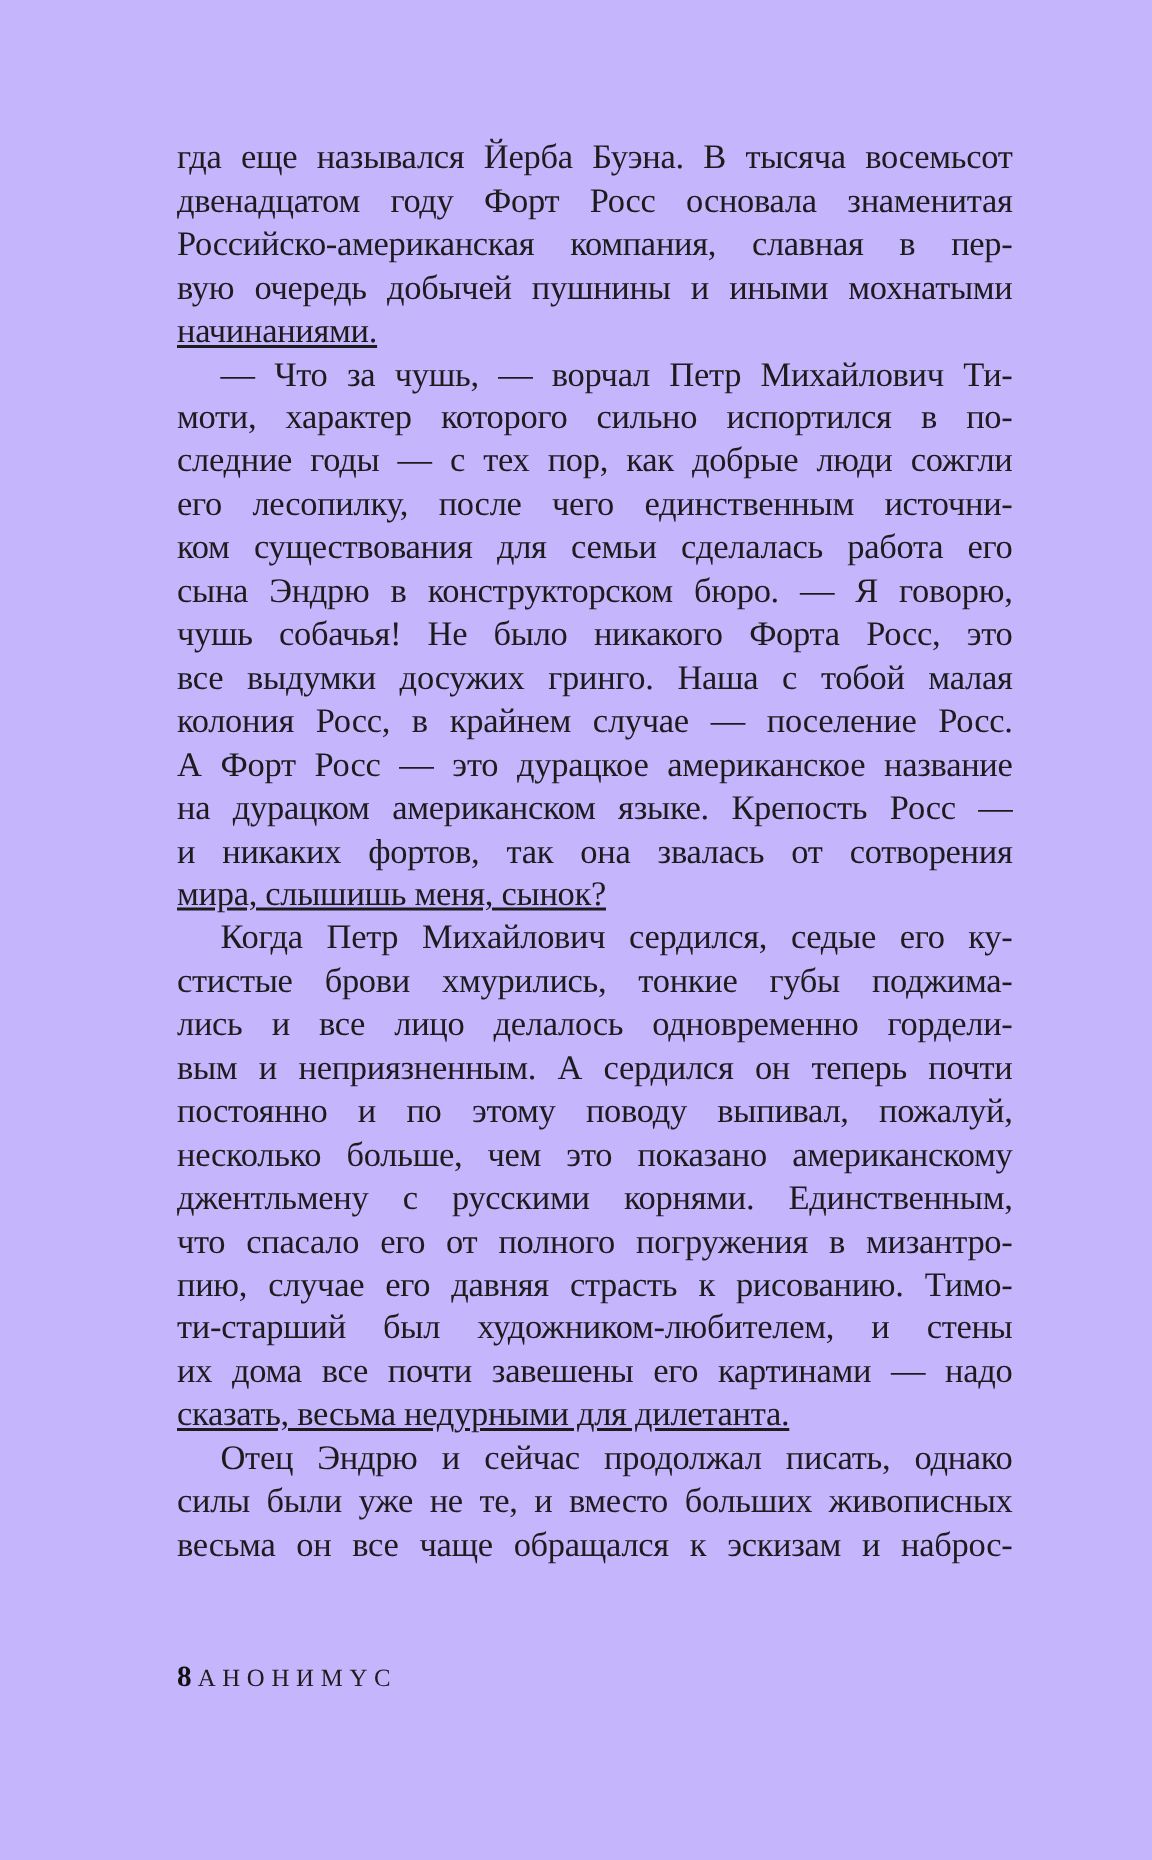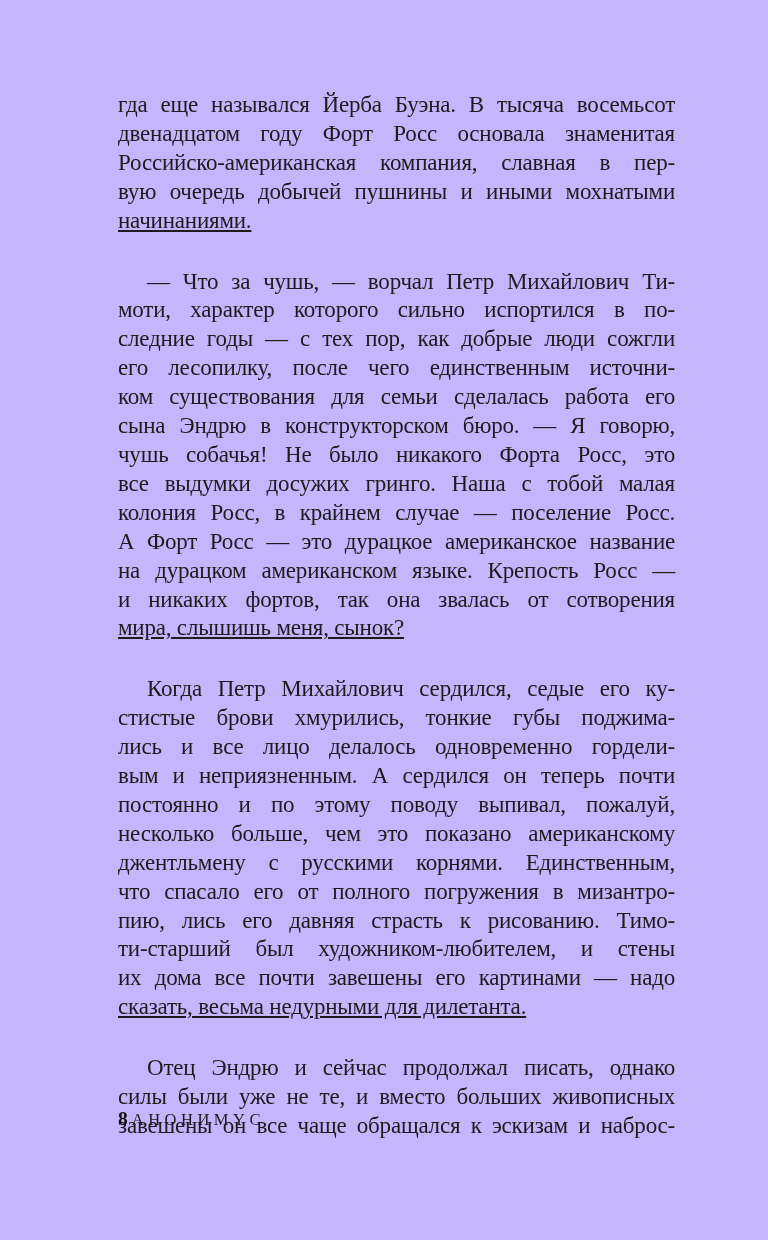--- a/index.html
+++ b/index.html
@@ -34,21 +34,20 @@
     padding: 0;
   }
   .line {
     text-align: justify;
     
     text-align-last: justify;
     white-space: normal;
   }
   .line.indent {
     text-indent: 29px;
-    margin-top: 32px;
   }
   .line.last {
     text-align-last: left;
     text-decoration: underline;
   }
   .footer {
     position: absolute;
     left: 118px;
     top: 1108px;
     width: 557px;
@@ -97,29 +96,29 @@
       </div>
       <div class="paragraph">
         <div class="line indent">Когда Петр Михайлович сердился, седые его ку-</div>
         <div class="line">стистые брови хмурились, тонкие губы поджима-</div>
         <div class="line">лись и все лицо делалось одновременно гордели-</div>
         <div class="line">вым и неприязненным. А сердился он теперь почти</div>
         <div class="line">постоянно и по этому поводу выпивал, пожалуй,</div>
         <div class="line">несколько больше, чем это показано американскому</div>
         <div class="line">джентльмену с русскими корнями. Единственным,</div>
         <div class="line">что спасало его от полного погружения в мизантро-</div>
-        <div class="line">пию, лись его давняя страсть к рисованию. Тимо-</div>
+        <div class="line">пию, случае его давняя страсть к рисованию. Тимо-</div>
         <div class="line">ти-старший был художником-любителем, и стены</div>
         <div class="line">их дома все почти завешены его картинами — надо</div>
         <div class="line last">сказать, весьма недурными для дилетанта.</div>
       </div>
       <div class="paragraph">
         <div class="line indent">Отец Эндрю и сейчас продолжал писать, однако</div>
         <div class="line">силы были уже не те, и вместо больших живописных</div>
-        <div class="line">завешены он все чаще обращался к эскизам и наброс-</div>
+        <div class="line">весьма он все чаще обращался к эскизам и наброс-</div>
       </div>
     </div>
 
   <div class="footer">
     <span class="page-num">8</span><span class="running-title">АНОНИМYС</span>
   </div>
 
 </div>
 
 </body></html>

